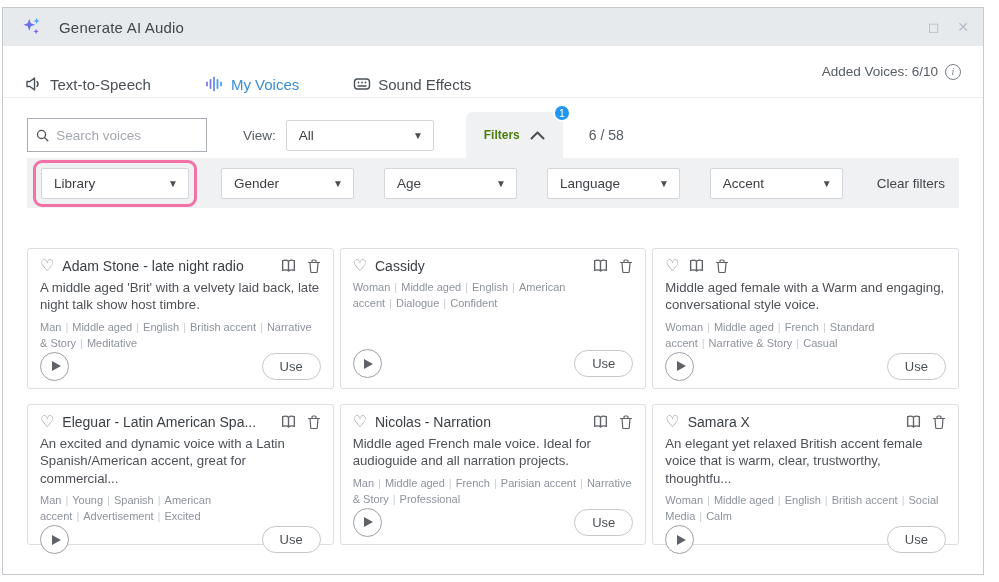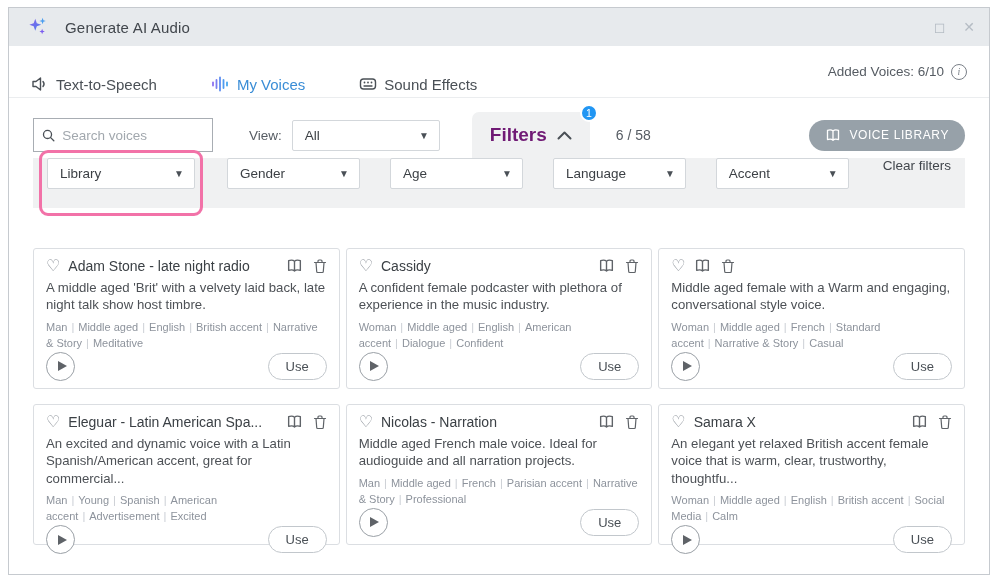--- a/index.html
+++ b/index.html
@@ -1,18 +1,18 @@
 <!DOCTYPE html>
 <html><head>
 <meta charset="utf-8">
 <style>
   * { margin:0; padding:0; box-sizing:border-box; }
   html,body { width:999px; height:582px; background:#fff; font-family:"Liberation Sans", sans-serif; }
   .window {
-    position:absolute; left:8px; top:7px; width:982px; height:568px;
+    position:absolute; left:2px; top:7px; width:982px; height:568px;
     background:#fff; border:1px solid #c6cacf;
   }
   
   .titlebar {
     height:38px; background:#e7eaed; display:flex; align-items:center; padding:0 14px 0 18px;
   }
   .sparkle { width:22px; height:22px; margin-right:16px; }
   .win-title { font-size:15px; color:#41464c; letter-spacing:.2px; }
   .win-controls { margin-left:auto; display:flex; gap:18px; color:#b5bcc4; font-size:14px; }
   .win-controls span { cursor:default; }
@@ -40,35 +40,35 @@
     background:#fff; border:1px solid #d3d7db; height:31px; display:flex; align-items:center;
     justify-content:space-between; padding:0 10px 0 12px; font-size:13.5px; color:#3c4045; cursor:pointer;
   }
   .view-select { width:148px; margin-left:10px; border-radius:2px; }
   .caret { font-size:10px; color:#4a5056; }
   .filters-tab {
     margin-left:32px; align-self:flex-end; height:46px; position:relative;
     background:#f0f1f2; border-radius:7px 7px 0 0; display:flex; align-items:center;
     gap:10px; padding:0 18px; cursor:pointer;
   }
-  .filters-label { font-size:19px; font-weight:bold; color:#701a75;text-align:right; }
+  .filters-label { font-size:12px; font-weight:bold; color:#4d7c0f;text-align:right; }
   .filters-badge {
     position:absolute; right:-8px; top:-8px; width:18px; height:18px; border-radius:50%;
     background:#2196f3; border:2px solid #fff; color:#fff; font-size:10.5px;
     display:flex; align-items:center; justify-content:center;
   }
   .result-count { margin-left:26px; font-size:14px; color:#565c63; }
   .voice-lib-btn {
     margin-left:auto; background:#97a1a9; color:#fff; border:none; border-radius:16px;
     height:31px; padding:0 16px; display:flex; align-items:center; gap:8px;
     font-size:12px; letter-spacing:.6px; cursor:pointer; font-family:inherit;
   }
   
   .filterbar {
-    margin:0 24px; background:#f0f1f2; height:50px; display:flex; 
+    margin:0 24px; background:#f0f1f2; height:50px; display:flex; align-items:center;
     padding:0 14px; gap:30px;
   }
   .filter-select { width:148px; border-radius:2px; }
   .hl-wrap { border:3px solid #f272a8; border-radius:9px; padding:5px; margin:-8px -6px -8px -8px; }
   .clear-filters { font-size:13.5px; color:#41464c; cursor:pointer; white-space:nowrap; margin-left:4px; }
   
   .cards {
     margin:40px 24px 0 24px; display:grid; grid-template-columns:repeat(3,1fr);
     column-gap:6px; row-gap:15px;
   }
@@ -169,26 +169,20 @@
       <span class="caret">▼</span>
     </div>
     <div class="filters-tab">
       <span class="filters-label">Filters</span>
       <svg width="15" height="9" viewBox="0 0 15 9">
         <path d="M1.5 7.5L7.5 1.5L13.5 7.5" fill="none" stroke="#4a5056" stroke-width="2" stroke-linecap="round" stroke-linejoin="round"></path>
       </svg>
       <span class="filters-badge">1</span>
     </div>
     <span class="result-count">6 / 58</span>
-    <button class="voice-lib-btn">
-      <svg width="16" height="13" viewBox="0 0 16 13">
-        <path d="M8 2C6.8.9 4.5.8 2.5 1.4v9.2c2-.6 4.3-.5 5.5.6 1.2-1.1 3.5-1.2 5.5-.6V1.4C11.5.8 9.2.9 8 2zM8 2v9.2" fill="none" stroke="#fff" stroke-width="1.3" stroke-linejoin="round"></path>
-      </svg>
-      <span>VOICE LIBRARY</span>
-    </button>
   </div>
 
   <div class="filterbar">
     <div class="hl-wrap">
       <div class="select filter-select">
         <span>Library</span>
         <span class="caret">▼</span>
       </div>
     </div>
     <div class="select filter-select">
@@ -240,21 +234,20 @@
       <span class="card-title">Cassidy</span>
       <span class="card-head-icons">
         <svg width="17" height="14" viewBox="0 0 16 13">
           <path d="M8 2C6.8.9 4.5.8 2.5 1.4v9.2c2-.6 4.3-.5 5.5.6 1.2-1.1 3.5-1.2 5.5-.6V1.4C11.5.8 9.2.9 8 2zM8 2v9.2" fill="none" stroke="#5f6368" stroke-width="1.3" stroke-linejoin="round"></path>
         </svg>
         <svg width="14" height="15" viewBox="0 0 14 15">
           <path d="M1.5 3.5h11M5 3.5V2c0-.5.4-1 1-1h2c.6 0 1 .5 1 1v1.5M3 3.5l.7 9c0 .6.5 1 1 1h4.6c.5 0 1-.4 1-1l.7-9" fill="none" stroke="#5f6368" stroke-width="1.2" stroke-linecap="round" stroke-linejoin="round"></path>
         </svg>
       </span>
     </div>
-    <div class="card-desc">A confident female podcaster with plethora of experience in the music industry.</div>
     <div class="card-tags"><span>Woman</span><span class="sep">|</span><span>Middle aged</span><span class="sep">|</span><span>English</span><span class="sep">|</span><span>American accent</span><span class="sep">|</span><span>Dialogue</span><span class="sep">|</span><span>Confident</span></div>
     <div class="card-foot">
       <button class="play-btn">
             <span class="tri"></span>
           </button>
       <button class="use-btn">Use</button>
     </div>
   </div>
 
   <div class="card">

